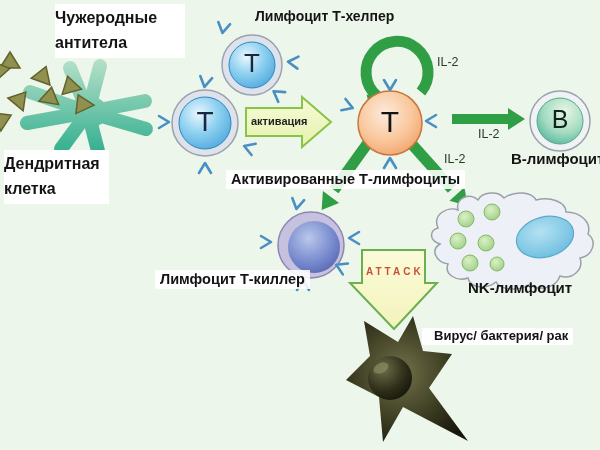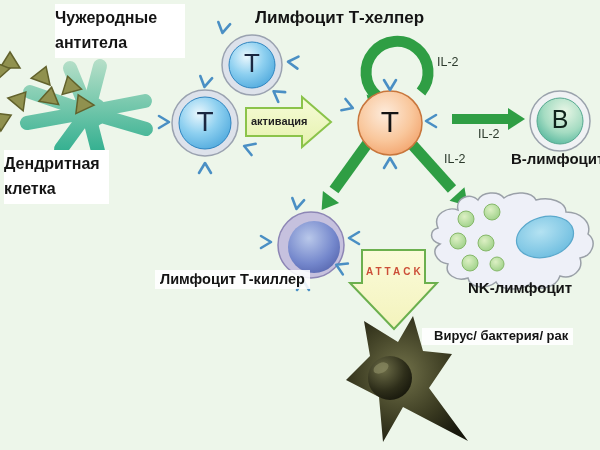--- a/index.html
+++ b/index.html
@@ -201,30 +201,31 @@
       <path d="M -7 -6 L 3 0 L -7 6" transform="translate(297,206) rotate(100)"></path>
       <path d="M -7 -6 L 3 0 L -7 6" transform="translate(268,242)"></path>
       <path d="M -7 -6 L 3 0 L -7 6" transform="translate(352,238) rotate(180)"></path>
       <path d="M -7 -6 L 3 0 L -7 6" transform="translate(339,266) rotate(205)"></path>
       <path d="M -7 -6 L 3 0 L -7 6" transform="translate(303,283) rotate(-90)"></path>
     </g>
   </svg>
 
   <div class="lbl patch two-line" style="left:55px;top:4px;width:130px;font-size:16px;">Чужеродные антитела</div>
 
-  <div class="lbl" style="left:255px;top:8px;font-size:17px;">Лимфоцит Т-хелпер</div>
+  <div class="lbl" style="left:255px;top:8px;font-size:14px;">Лимфоцит Т-хелпер</div>
 
   <div class="lbl patch two-line" style="left:4px;top:150px;width:105px;font-size:16px;">Дендритная клетка</div>
 
   <div class="activation-text" style="left:251px;top:115px;text-align:center;">активация</div>
 
   <div class="il2" style="left:437px;top:55px;">IL-2</div>
   <div class="il2" style="left:478px;top:127px;">IL-2</div>
   <div class="il2" style="left:444px;top:152px;">IL-2</div>
 
+  <div class="lbl patch-soft" style="left:226px;top:170px;font-size:14.5px;">Активированные Т-лимфоциты</div>
 
   <div class="lbl" style="left:511px;top:150px;font-size:15px;">В-лимфоцит</div>
 
   <div class="lbl patch-soft" style="left:155px;top:270px;font-size:14.5px;">Лимфоцит Т-киллер</div>
 
   <div class="lbl" style="left:468px;top:279px;font-size:15px;">NK-лимфоцит</div>
 
   <div class="attack-text" style="left:366px;top:266px;">ATTACK</div>
 
   <div class="lbl patch-soft" style="left:422px;top:328px;font-size:13px;padding-left:12px;">Вирус/ бактерия/ рак</div>

